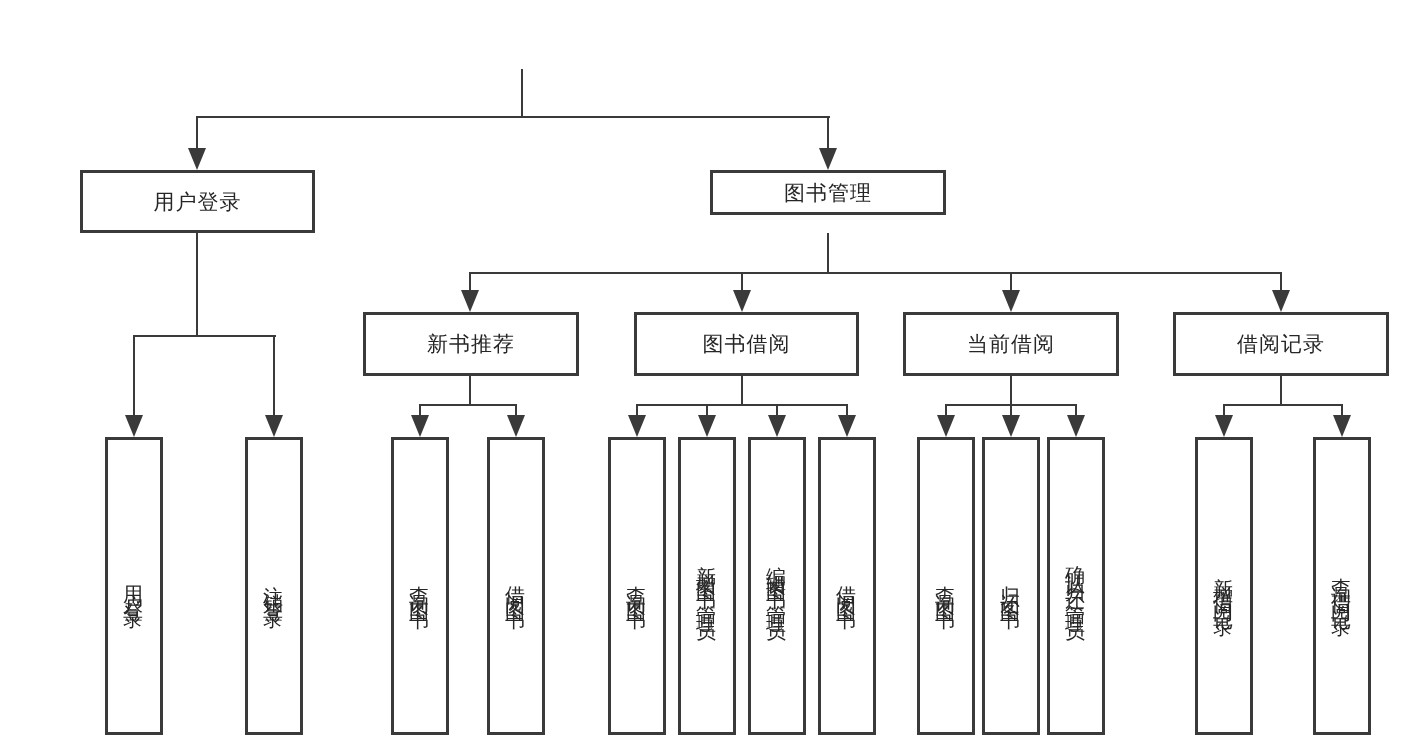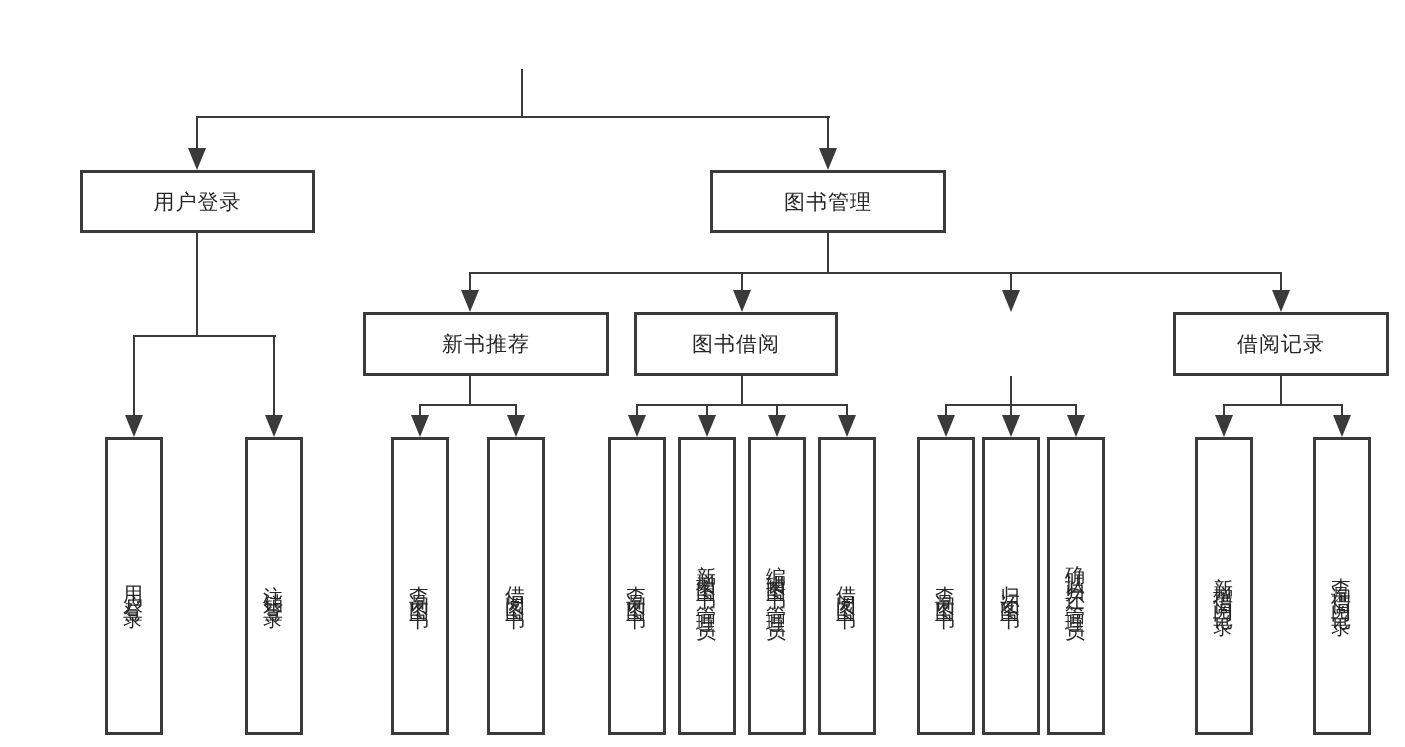--- a/index.html
+++ b/index.html
@@ -29,24 +29,25 @@
     font-size:19px; color:#b2b2b2; letter-spacing:0.5px; white-space:nowrap;
   }
 </style>
 </head>
 <body>
 
 <div id="stage">
 
 
   <div class="box" style="left:80px; top:170px; width:235px; height:63px;">用户登录</div>
-  <div class="box" style="left:710px; top:170px; width:236px; height:63px;">图书管理</div>
+  <div class="box" style="left:710px; top:170px; width:236px; height:45px;">图书管理</div>
 
-  <div class="box" style="left:363px; top:312px; width:246px; height:64px;">新书推荐</div>
-  <div class="box" style="left:634px; top:312px; width:204px; height:64px;">图书借阅</div>
+  <div class="box" style="left:363px; top:312px; width:216px; height:64px;">新书推荐</div>
+  <div class="box" style="left:634px; top:312px; width:225px; height:64px;">图书借阅</div>
+  <div class="box" style="left:903px; top:312px; width:216px; height:64px;">当前借阅</div>
   <div class="box" style="left:1173px; top:312px; width:216px; height:64px;">借阅记录</div>
 
   <div class="box vbox" style="left:105px;  top:437px; width:58px; height:298px;">用户登录</div>
   <div class="box vbox" style="left:245px;  top:437px; width:58px; height:298px;">注销登录</div>
   <div class="box vbox" style="left:391px;  top:437px; width:58px; height:298px;">查询图书</div>
   <div class="box vbox" style="left:487px;  top:437px; width:58px; height:298px;">借阅图书</div>
   <div class="box vbox" style="left:608px;  top:437px; width:58px; height:298px;">查询图书</div>
   <div class="box vbox" style="left:678px;  top:437px; width:58px; height:298px;">新增图书（管理员）</div>
   <div class="box vbox" style="left:748px;  top:437px; width:58px; height:298px;">编辑图书（管理员）</div>
   <div class="box vbox" style="left:818px;  top:437px; width:58px; height:298px;">借阅图书</div>

